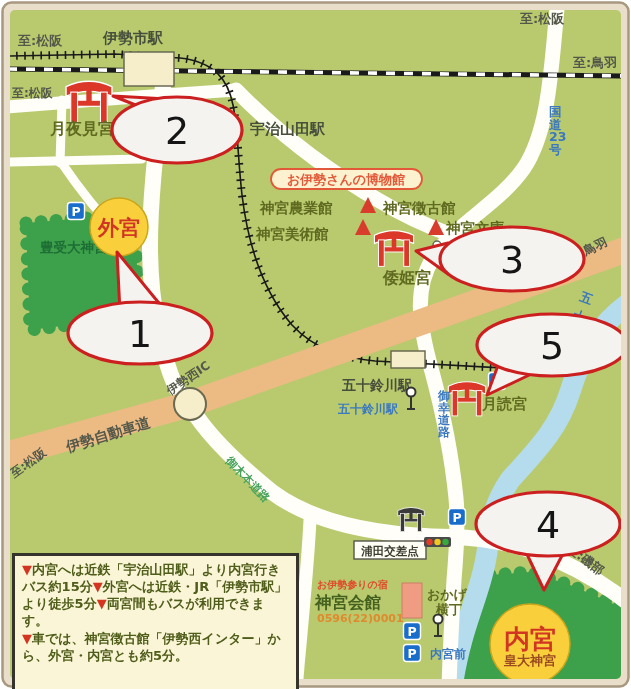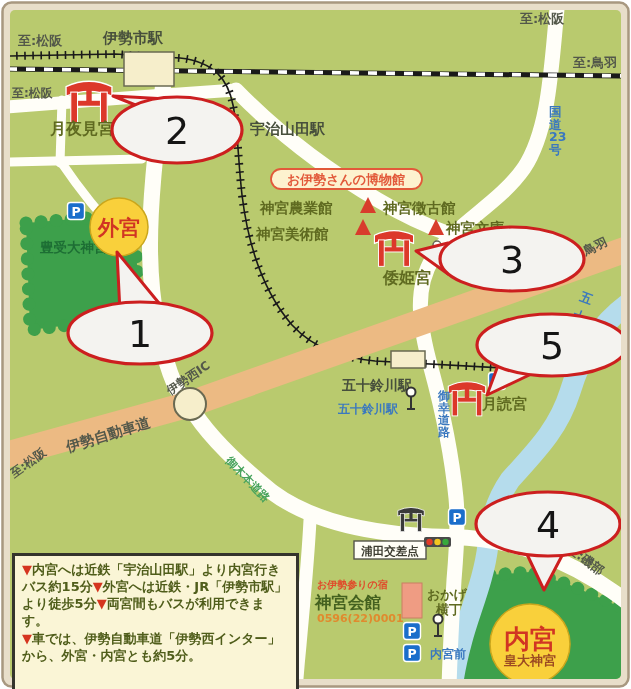--- a/index.html
+++ b/index.html
@@ -187,15 +187,15 @@
     <g>
       <polygon class="callout-t" points="544,590 524,548 566,548"></polygon>
       <ellipse class="callout-e" cx="548" cy="524" rx="72" ry="32"></ellipse>
       <text class="callout-n" x="548" y="538">4</text>
     </g>
   </g>
 </svg>
 
 <div id="infobox">
   <p><span class="tri">▼</span><span>内宮へは近鉄「宇治山田駅」より内宮行きバス約15分</span><span class="tri">▼</span><span>外宮へは近鉄・JR「伊勢市駅」より徒歩5分</span><span class="tri">▼</span><span>両宮間もバスが利用できます。</span></p>
-  <p><span class="tri">▼</span><span>車では、伊勢自動車道「伊勢西インター」から、外宮・内宮とも約5分。</span></p>
+  <p><span class="tri">▼</span><span>車では、神宮徴古館「伊勢西インター」から、外宮・内宮とも約5分。</span></p>
 </div>
 </div>
 
 </body></html>

